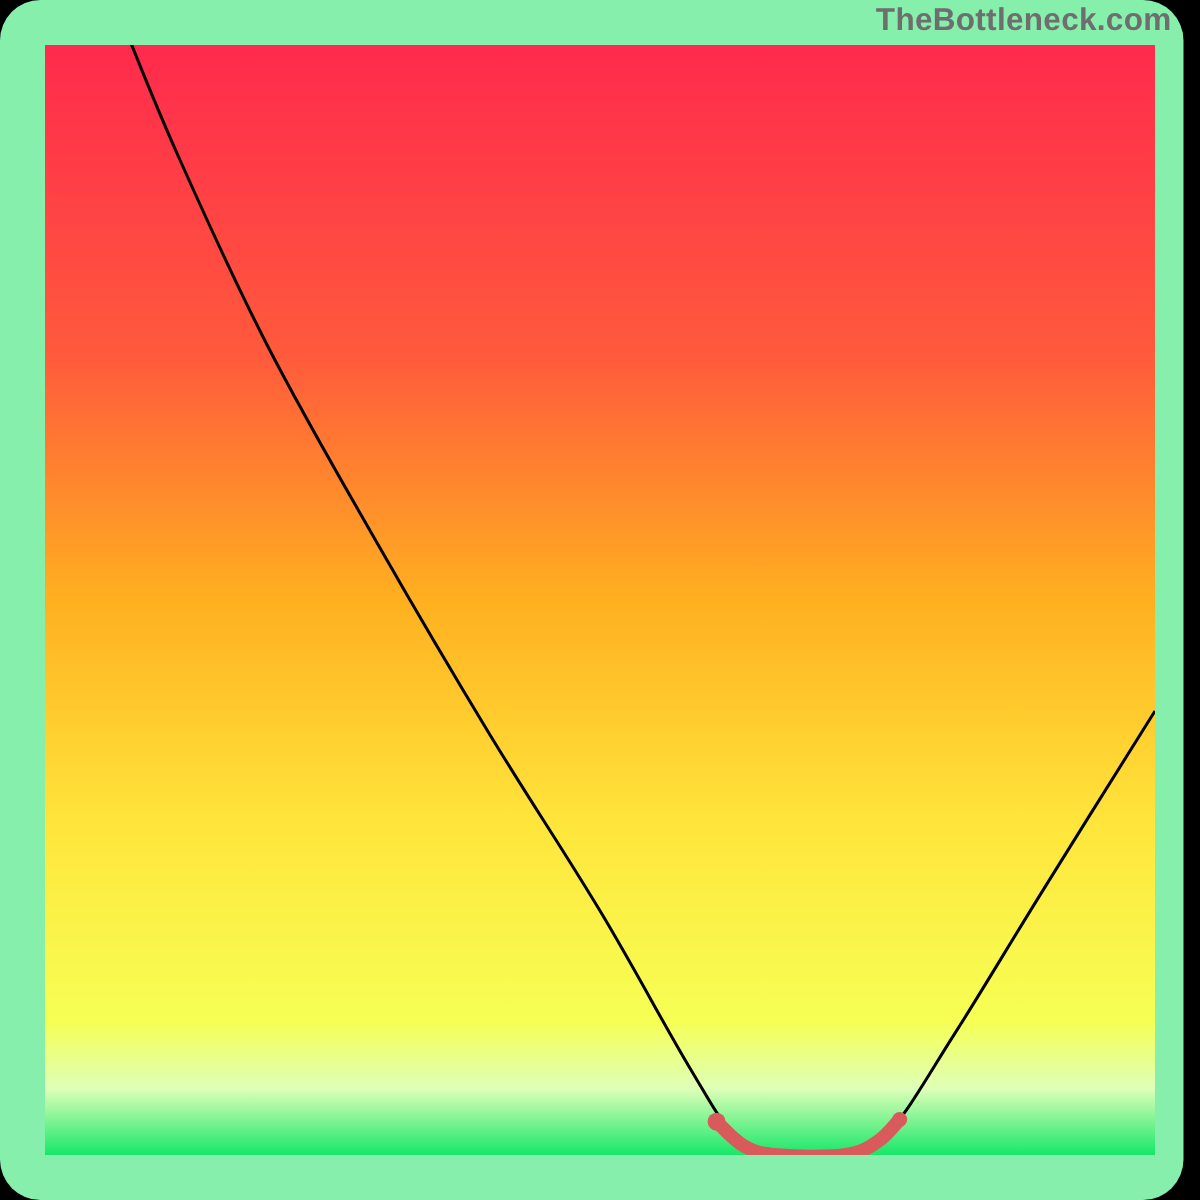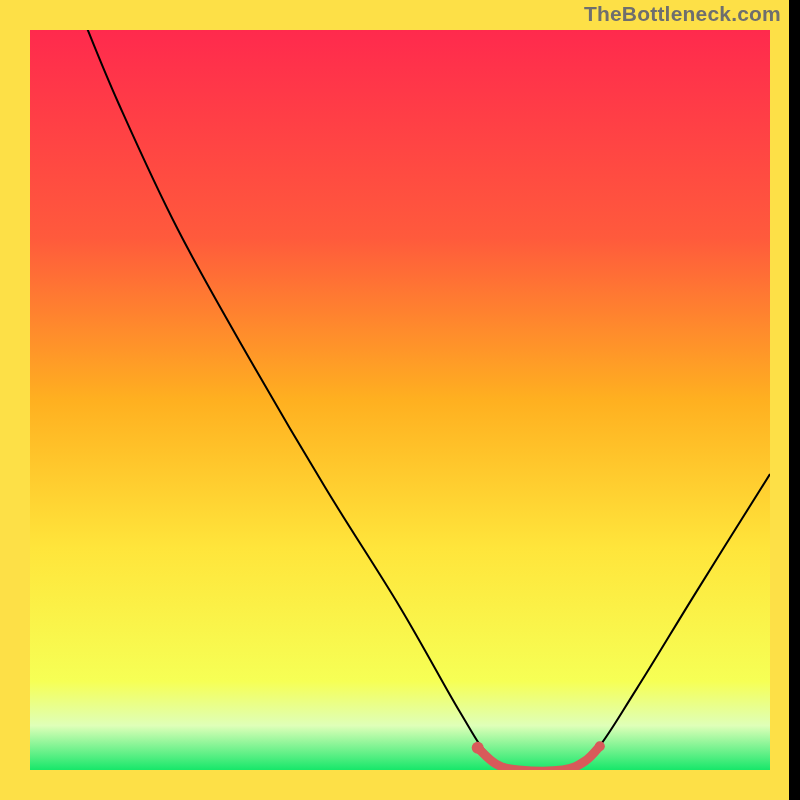--- a/index.html
+++ b/index.html
@@ -8,21 +8,22 @@
     width: 800px;
     height: 800px;
     background: #000;
     font-family: Arial, Helvetica, sans-serif;
     overflow: hidden;
   }
   .frame {
     position: relative;
     width: 789px;
     height: 800px;
-    background: #fde047;
+    background: #86efac;
+    border-radius: 27px;
   }
   .attribution {
     position: absolute;
     top: 2px;
     right: 8px;
     color: #6e6e6e;
     font-size: 21px;
     font-weight: 600;
     letter-spacing: 0.2px;
     z-index: 50;

